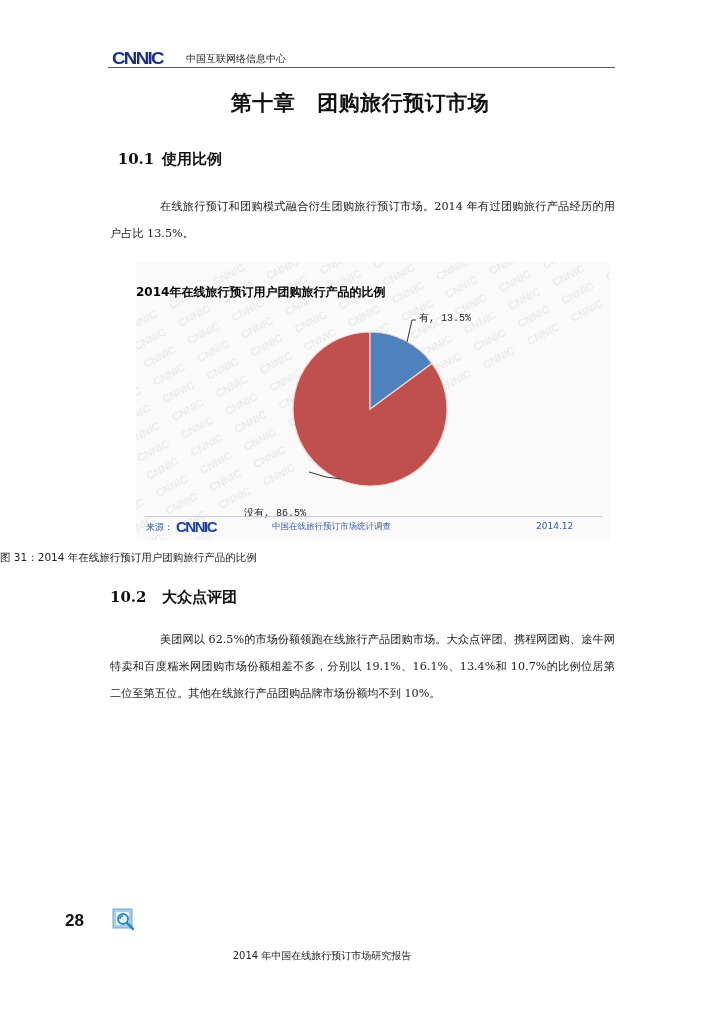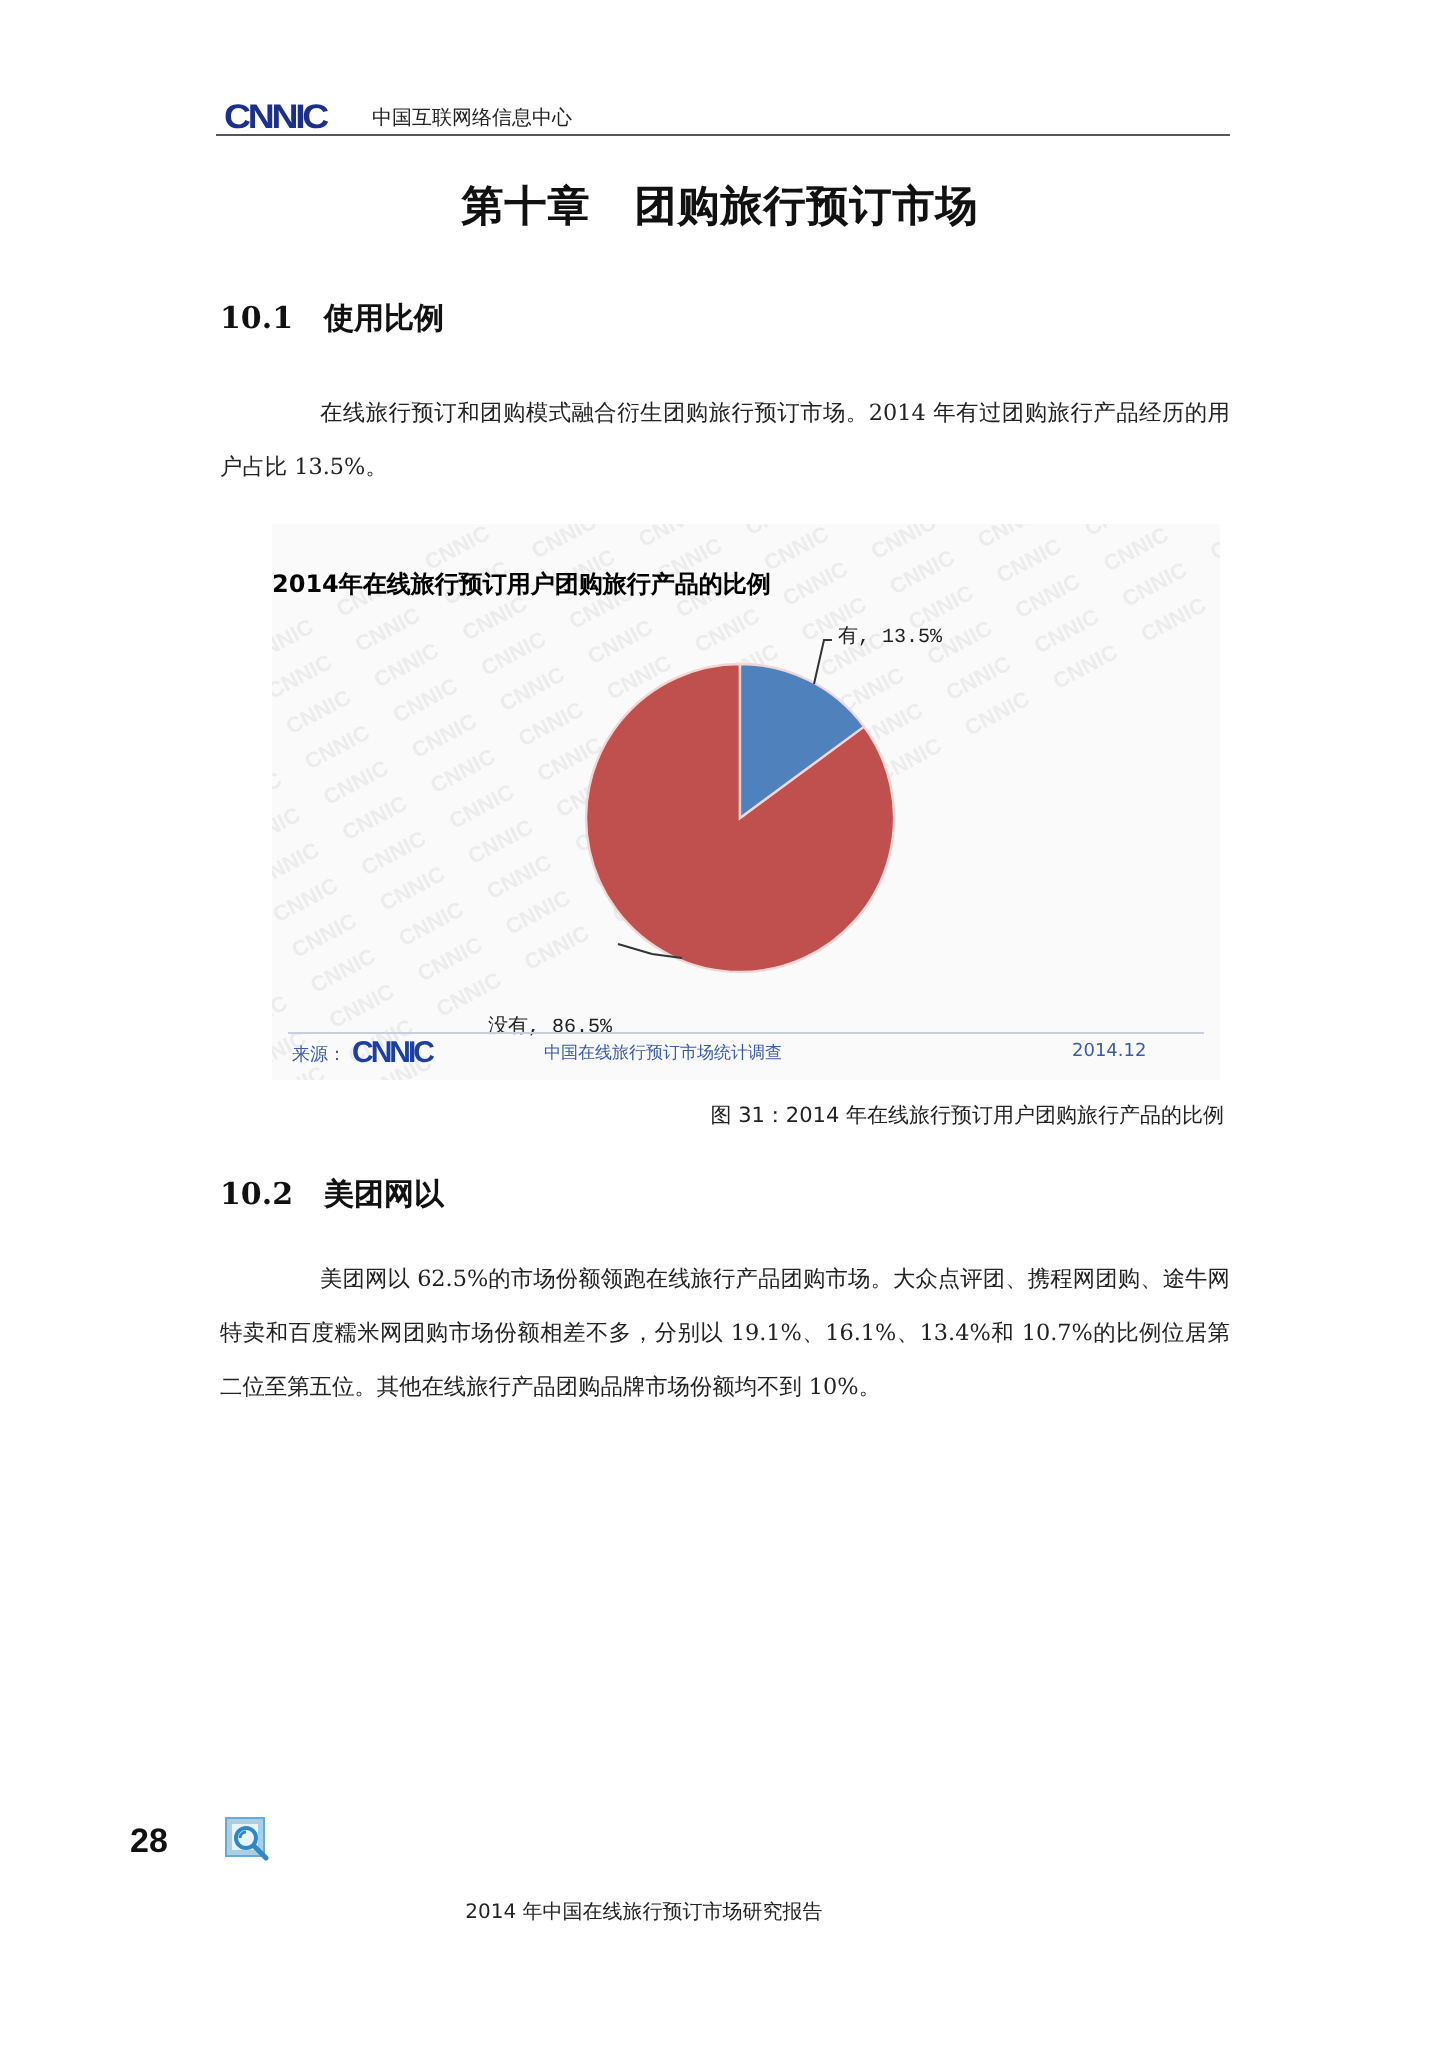--- a/index.html
+++ b/index.html
@@ -134,21 +134,21 @@
     }
     .source-date {
       left: 400px; top: 259px;
       font-family: "DejaVu Sans", "Liberation Sans", sans-serif;
       font-size: 9px;
       color: #3a5ba8;
     }
 
     .figure-caption {
       left: 0; top: 551px; width: 612px;
-      text-align: right;
+      text-align: left;
       font-family: "DejaVu Sans", "Liberation Sans", sans-serif;
       font-size: 10.5px;
       color: #222;
     }
 
     
     .page-number {
       left: 65px; top: 911px;
       font-family: "Liberation Sans", "DejaVu Sans", sans-serif;
       font-weight: bold;
@@ -171,21 +171,21 @@
 <body>
 
 <div class="abs header-logo">CNNIC</div>
 <div class="abs header-org">中国互联网络信息中心</div>
 <div class="abs header-rule"></div>
 
 <div class="abs chapter-title">
   <span>第十章</span><span class="gap"></span><span>团购旅行预订市场</span>
 </div>
 
-<div class="abs section-head" style="top:150px;">
+<div class="abs section-head" style="top:150px;text-align:center;">
   <span class="section-num">10.1</span><span class="section-text">使用比例</span>
 </div>
 <p class="abs para" style="top:193px; margin:0;">在线旅行预订和团购模式融合衍生团购旅行预订市场。2014 年有过团购旅行产品经历的用户占比 13.5%。</p>
 
 <div class="abs chart-panel">
   <div class="watermark">CNNIC CNNIC CNNIC CNNIC CNNIC CNNIC CNNIC CNNIC CNNIC CNNIC CNNIC CNNIC CNNIC CNNIC CNNIC CNNIC CNNIC CNNIC CNNIC CNNIC CNNIC CNNIC CNNIC CNNIC CNNIC CNNIC CNNIC CNNIC CNNIC CNNIC CNNIC CNNIC CNNIC CNNIC CNNIC CNNIC CNNIC CNNIC CNNIC CNNIC CNNIC CNNIC CNNIC CNNIC CNNIC CNNIC CNNIC CNNIC CNNIC CNNIC CNNIC CNNIC CNNIC CNNIC CNNIC CNNIC CNNIC CNNIC CNNIC CNNIC CNNIC CNNIC CNNIC CNNIC CNNIC CNNIC CNNIC CNNIC CNNIC CNNIC CNNIC CNNIC CNNIC CNNIC CNNIC CNNIC CNNIC CNNIC CNNIC CNNIC CNNIC CNNIC CNNIC CNNIC CNNIC CNNIC CNNIC CNNIC CNNIC CNNIC CNNIC CNNIC CNNIC CNNIC CNNIC CNNIC CNNIC CNNIC CNNIC CNNIC CNNIC CNNIC CNNIC CNNIC CNNIC CNNIC CNNIC CNNIC CNNIC CNNIC CNNIC CNNIC CNNIC CNNIC CNNIC CNNIC CNNIC CNNIC CNNIC CNNIC CNNIC CNNIC CNNIC CNNIC CNNIC CNNIC CNNIC CNNIC CNNIC CNNIC CNNIC CNNIC CNNIC CNNIC</div>
 
   <div class="abs chart-title">2014年在线旅行预订用户团购旅行产品的比例</div>
 
   <svg class="abs pie-svg" width="474" height="278">
@@ -204,21 +204,21 @@
   <div class="abs chart-footer-rule"></div>
   <div class="abs source-label">来源：</div>
   <div class="abs source-logo">CNNIC</div>
   <div class="abs source-text">中国在线旅行预订市场统计调查</div>
   <div class="abs source-date">2014.12</div>
 </div>
 
 <div class="abs figure-caption">图 31：2014 年在线旅行预订用户团购旅行产品的比例</div>
 
 <div class="abs section-head" style="top:588px;">
-  <span class="section-num">10.2</span><span class="section-text">美团网以</span>
+  <span class="section-num">10.2</span><span class="section-text">大众点评团</span>
 </div>
 <p class="abs para" style="top:626px; margin:0;">美团网以 62.5%的市场份额领跑在线旅行产品团购市场。大众点评团、携程网团购、途牛网特卖和百度糯米网团购市场份额相差不多，分别以 19.1%、16.1%、13.4%和 10.7%的比例位居第二位至第五位。其他在线旅行产品团购品牌市场份额均不到 10%。</p>
 
 <div class="abs page-number">28</div>
 <svg class="abs footer-icon" viewBox="0 0 24 24">
   <rect x="1" y="1" width="19" height="19" fill="#a9cfe6" stroke="#6aa9d0" stroke-width="1"></rect>
   <rect x="4" y="4" width="13" height="13" fill="#e8f3fa"></rect>
   <circle cx="11" cy="11" r="5" fill="none" stroke="#2f88c4" stroke-width="2"></circle>
   <path d="M11,8 A3,3 0 0,0 8,11" fill="none" stroke="#2f88c4" stroke-width="1.5"></path>
   <line x1="15" y1="15" x2="21" y2="21" stroke="#2f88c4" stroke-width="2.5" stroke-linecap="round"></line>

